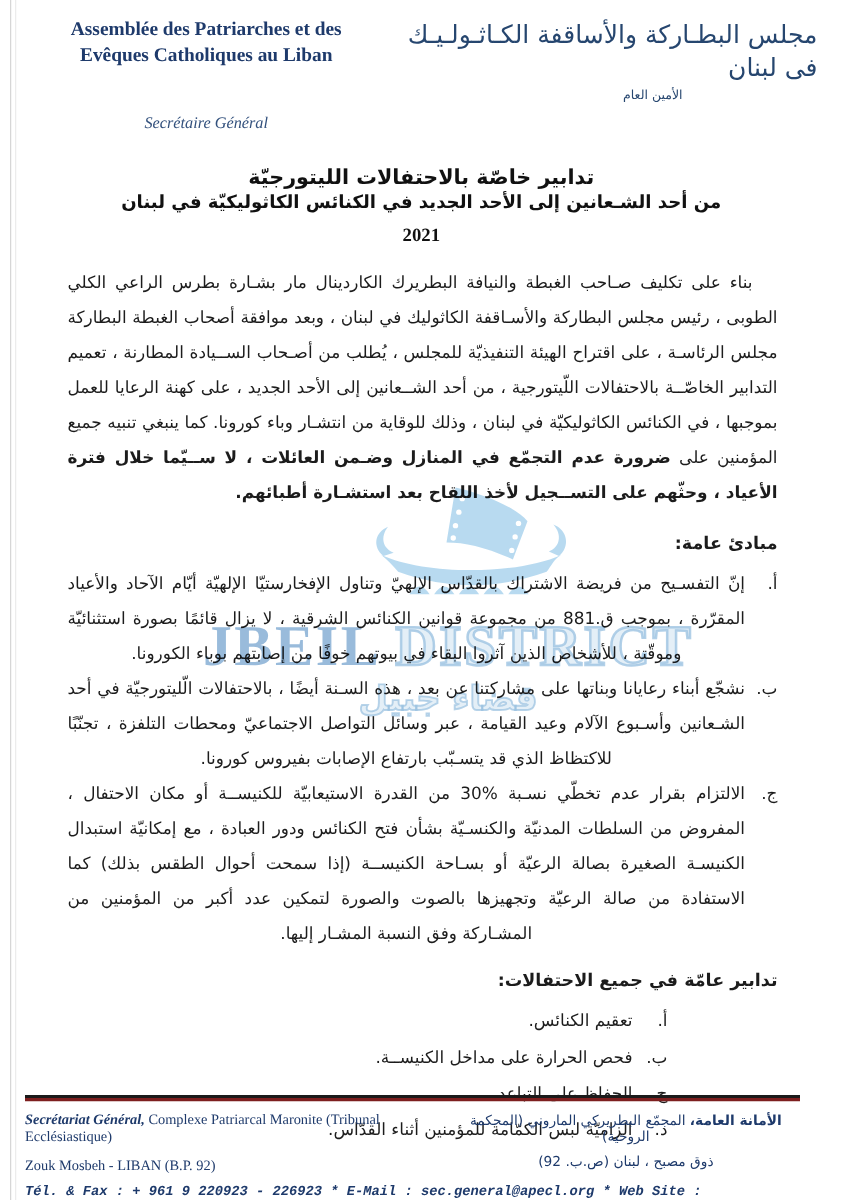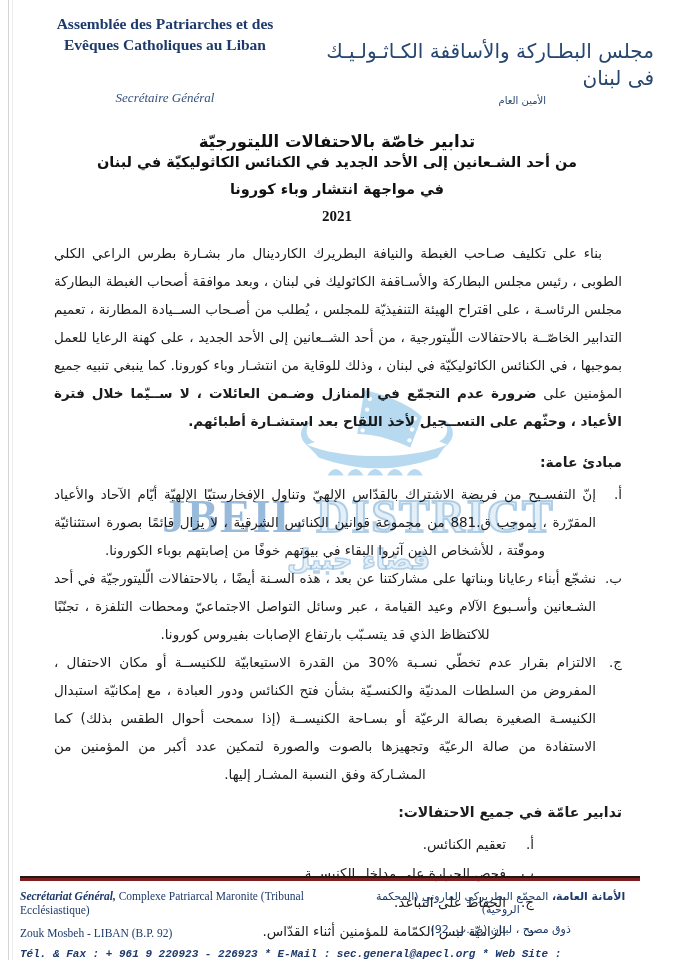--- a/index.html
+++ b/index.html
@@ -14,21 +14,21 @@
   .page::before{
     content:"";position:absolute;left:8px;top:0;bottom:0;width:1px;
     background:#d6d6d6;
   }
   .page::after{
     content:"";position:absolute;left:12px;top:0;bottom:0;width:1px;
     background:#ececec;
   }
 
   
-  .header{display:flex;padding:14px 18px 0 30px;align-items:flex-end;}
+  .header{display:flex;padding:14px 18px 0 30px;}
   .header-fr{
     width:270px;text-align:center;color:#1e3a6b;
     font-family:"Liberation Serif",serif;
   }
   .fr-name{font-weight:bold;font-size:15.5px;line-height:1.35;}
   .fr-name span{display:block;}
   .fr-sec{font-style:italic;font-size:13px;margin-top:34px;color:#33517d;}
   .header-ar{flex:1;direction:rtl;text-align:right;color:#26466f;padding-right:2px;}
   .ar-name{font-size:20px;line-height:1.35;}
   .ar-name span{display:block;}
@@ -109,21 +109,20 @@
         <span>مجلس البطـاركة والأساقفة  الكـاثـولـيـك</span>
         <span>فى لبنان</span>
       </div>
       <div class="ar-sec">الأمين العام</div>
     </div>
   </div>
 
   <div class="title-block">
     <div class="t1">تدابير خاصّة بالاحتفالات الليتورجيّة</div>
     <div class="t2">من أحد الشـعانين إلى الأحد الجديد في الكنائس الكاثوليكيّة في لبنان</div>
-    <div class="t3">في مواجهة انتشار وباء كورونا</div>
     <div class="t-year">2021</div>
   </div>
 
   <div class="body">
 
     <p class="intro"><span>بناء على تكليف صـاحب الغبطة والنيافة البطريرك الكاردينال مار بشـارة بطرس الراعي الكلي الطوبى ، رئيس مجلس البطاركة والأسـاقفة الكاثوليك في لبنان ، وبعد موافقة أصحاب الغبطة البطاركة مجلس الرئاسـة ، على اقتراح الهيئة التنفيذيّة للمجلس ، يُطلب من أصـحاب الســيادة المطارنة ، تعميم التدابير الخاصّــة بالاحتفالات اللّيتورجية ، من أحد الشــعانين إلى الأحد الجديد ، على كهنة الرعايا للعمل بموجبها ، في الكنائس الكاثوليكيّة في لبنان ، وذلك للوقاية من انتشـار وباء كورونا. كما ينبغي تنبيه جميع المؤمنين على </span><span class="bold">ضرورة عدم التجمّع في المنازل وضـمن العائلات ، لا ســيّما خلال فترة الأعياد ، وحثّهم على التســجيل لأخذ اللقاح بعد استشـارة أطبائهم.</span></p>
 
     <div class="sec-heading">مبادئ عامة:</div>
 
     <div class="li">

